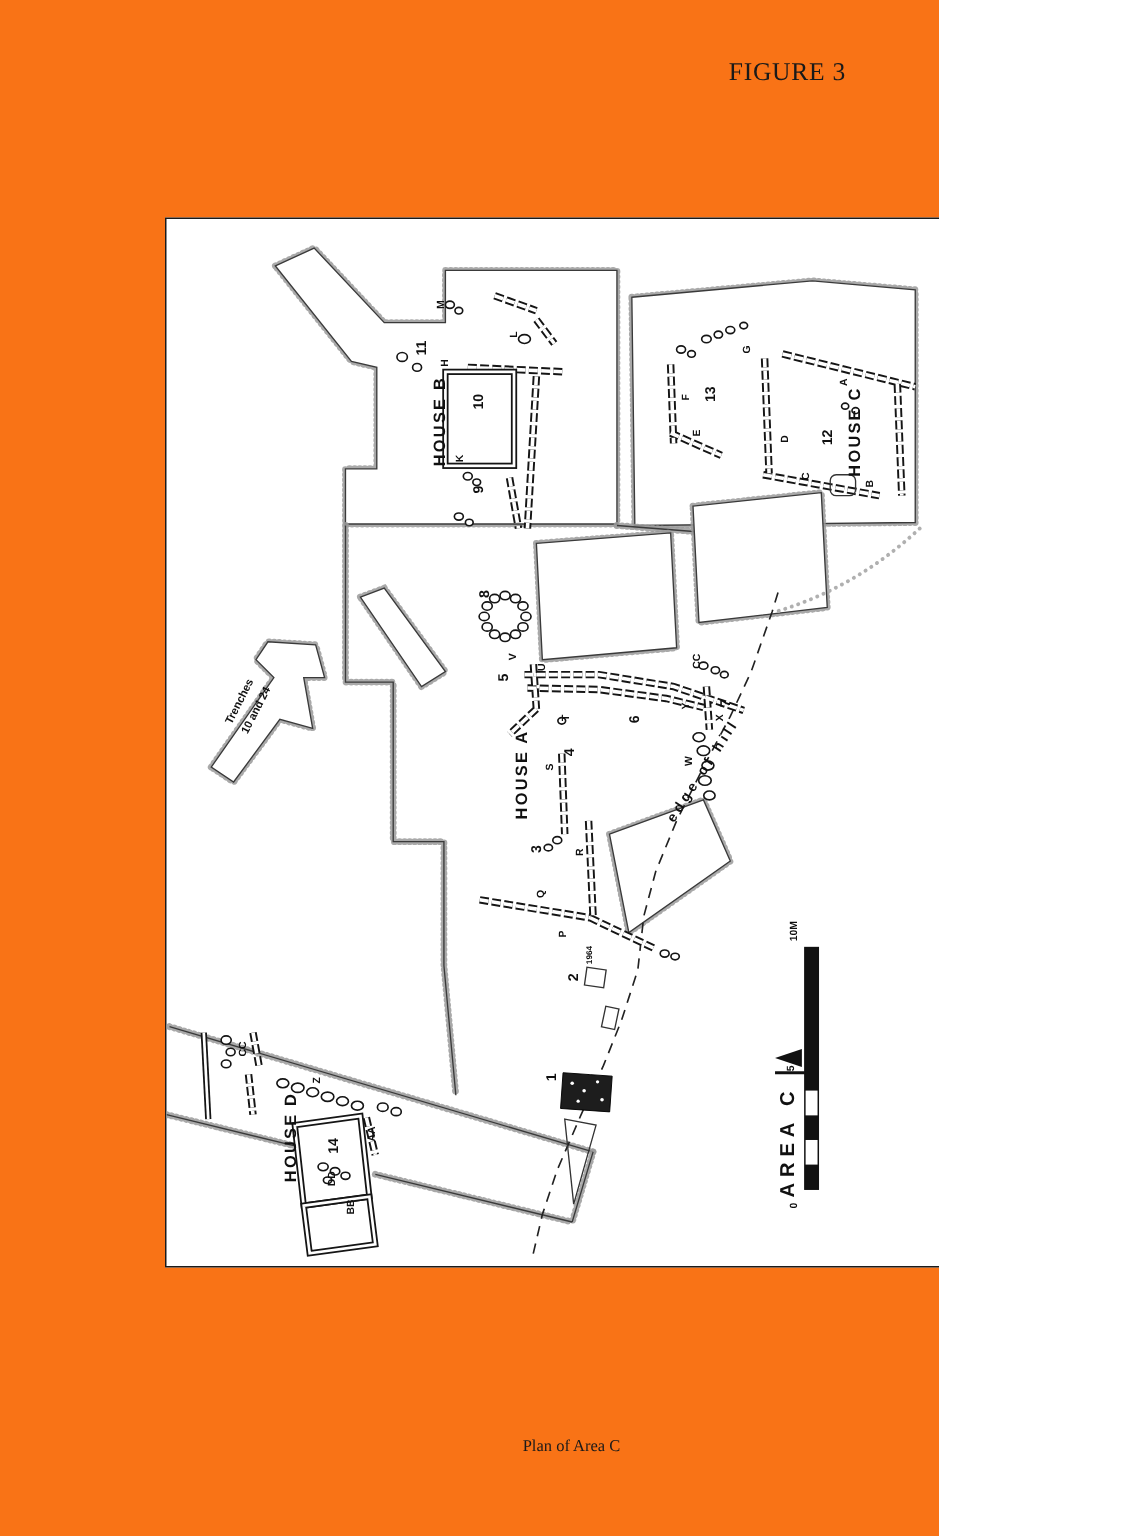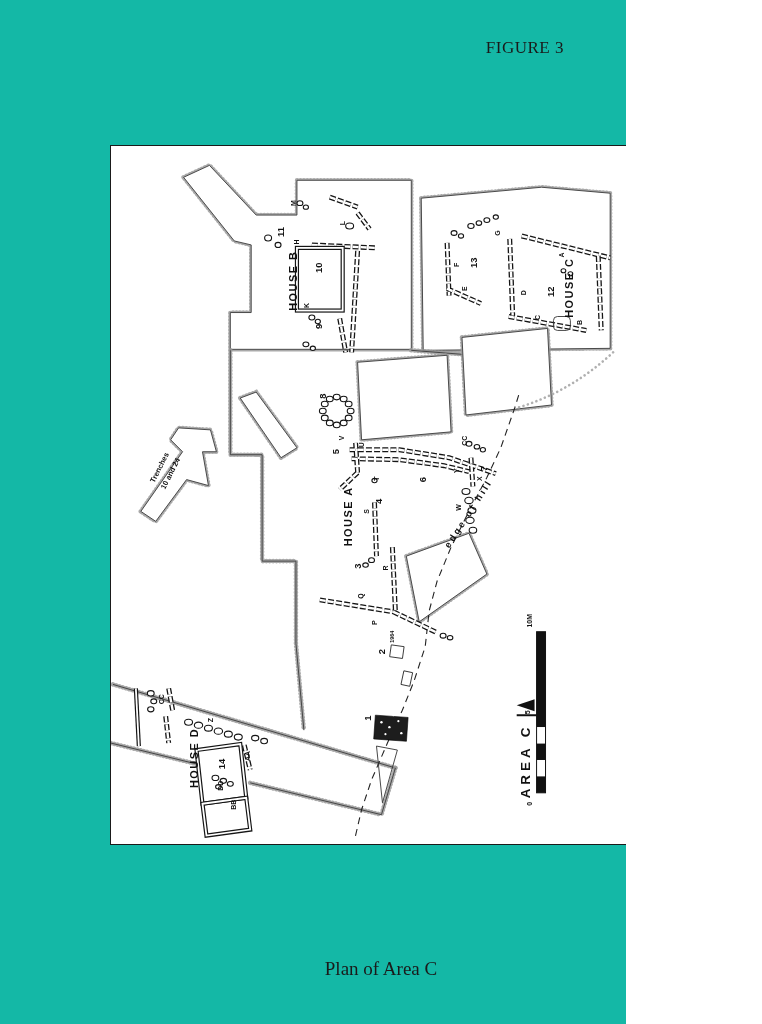--- a/index.html
+++ b/index.html
@@ -1,19 +1,19 @@
 <!DOCTYPE html>
 <html><head>
 <meta charset="utf-8">
 <style>
   html,body{margin:0;padding:0;background:#ffffff;}
-  #page{position:relative;width:626px;height:1024px;background:#14b8a6;overflow:hidden;
+  #page{position:relative;width:626px;height:1024px;background:#f97316;overflow:hidden;
         font-family:"Liberation Serif",serif;color:#1a1a1a;}
   #figure-label{position:absolute;top:38px;right:62px;font-size:17px;letter-spacing:.5px;}
-  #caption{position:absolute;top:958px;left:0;width:762px;text-align:center;font-size:19px;}
+  #caption{position:absolute;top:958px;left:0;width:762px;text-align:center;font-size:11px;}
   #plan-frame{position:absolute;left:110px;top:145px;width:530px;height:700px;
               border:1.6px solid #1a1a1a;background:#ffffff;box-sizing:border-box;}
   svg{display:block;}
   
   .edge-dots{fill:none;stroke:#9a9a9a;stroke-width:4.6;stroke-dasharray:0.1 3.3;stroke-linecap:round;opacity:.85;}
   .edge-fill{fill:#ffffff;stroke:#3a3a3a;stroke-width:.9;}
   .edge-open{fill:none;stroke:#3a3a3a;stroke-width:.9;}
   .slope-dots{fill:none;stroke:#b0b0b0;stroke-width:2.6;stroke-dasharray:0.1 4.5;stroke-linecap:round;}
   
   .wall-chain{fill:none;stroke:#151515;stroke-width:5;stroke-dasharray:6 2.2;}

